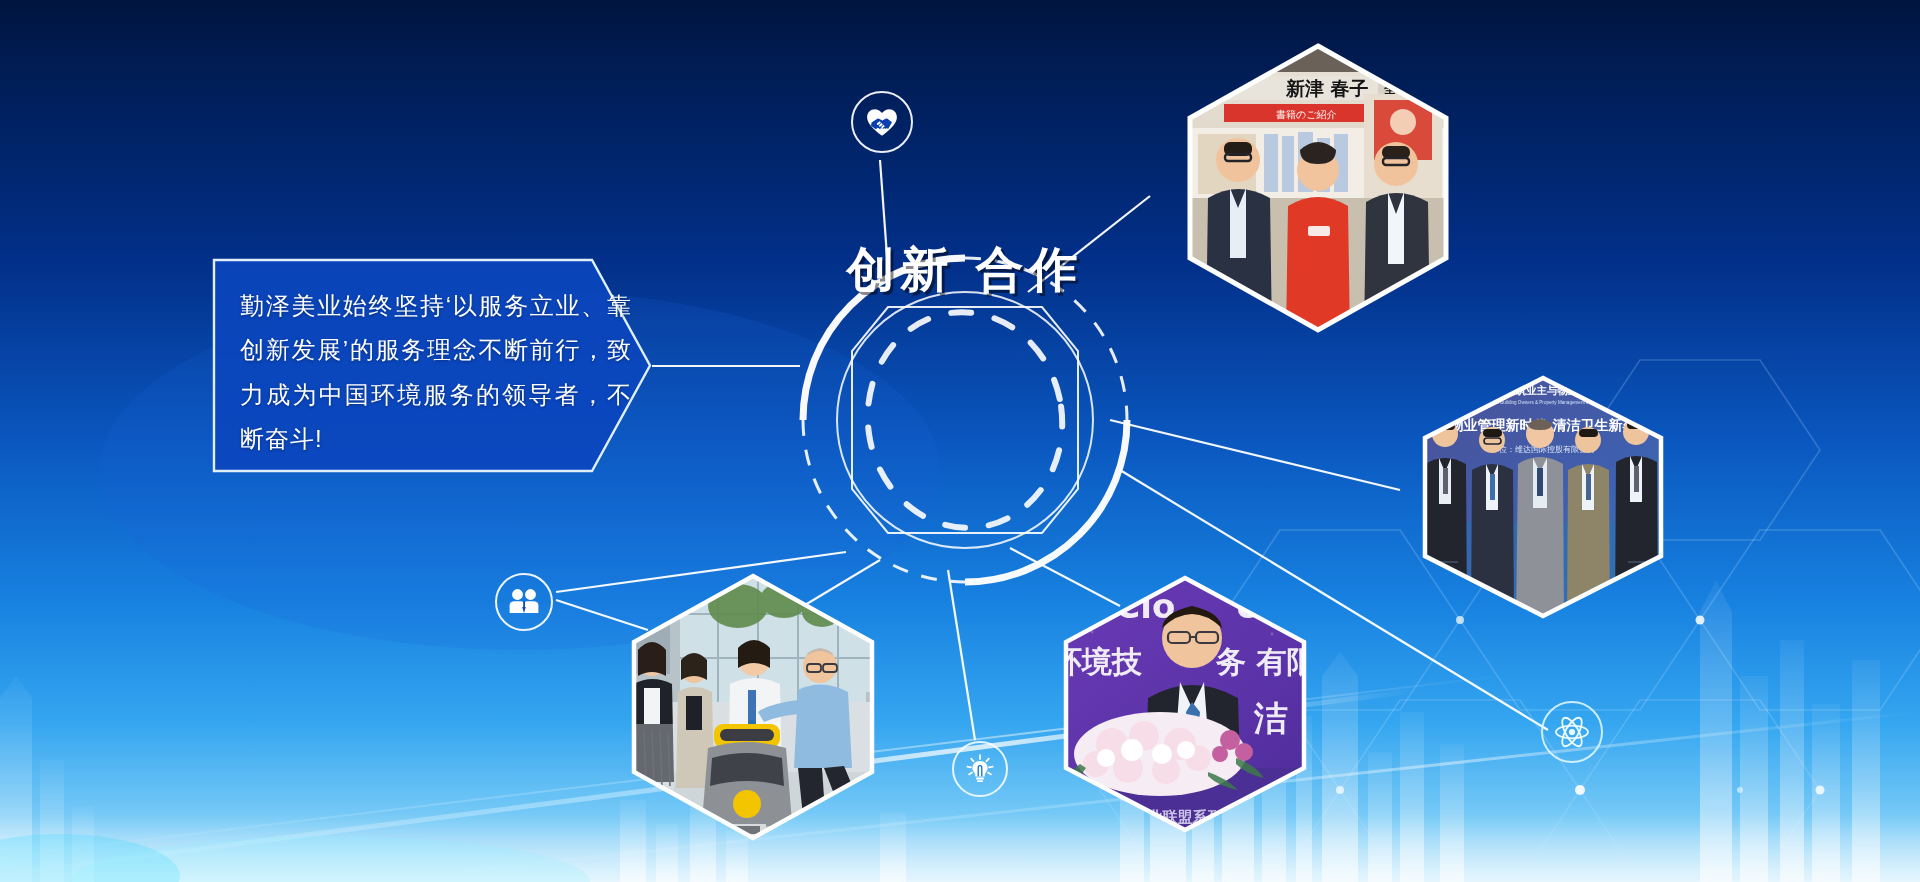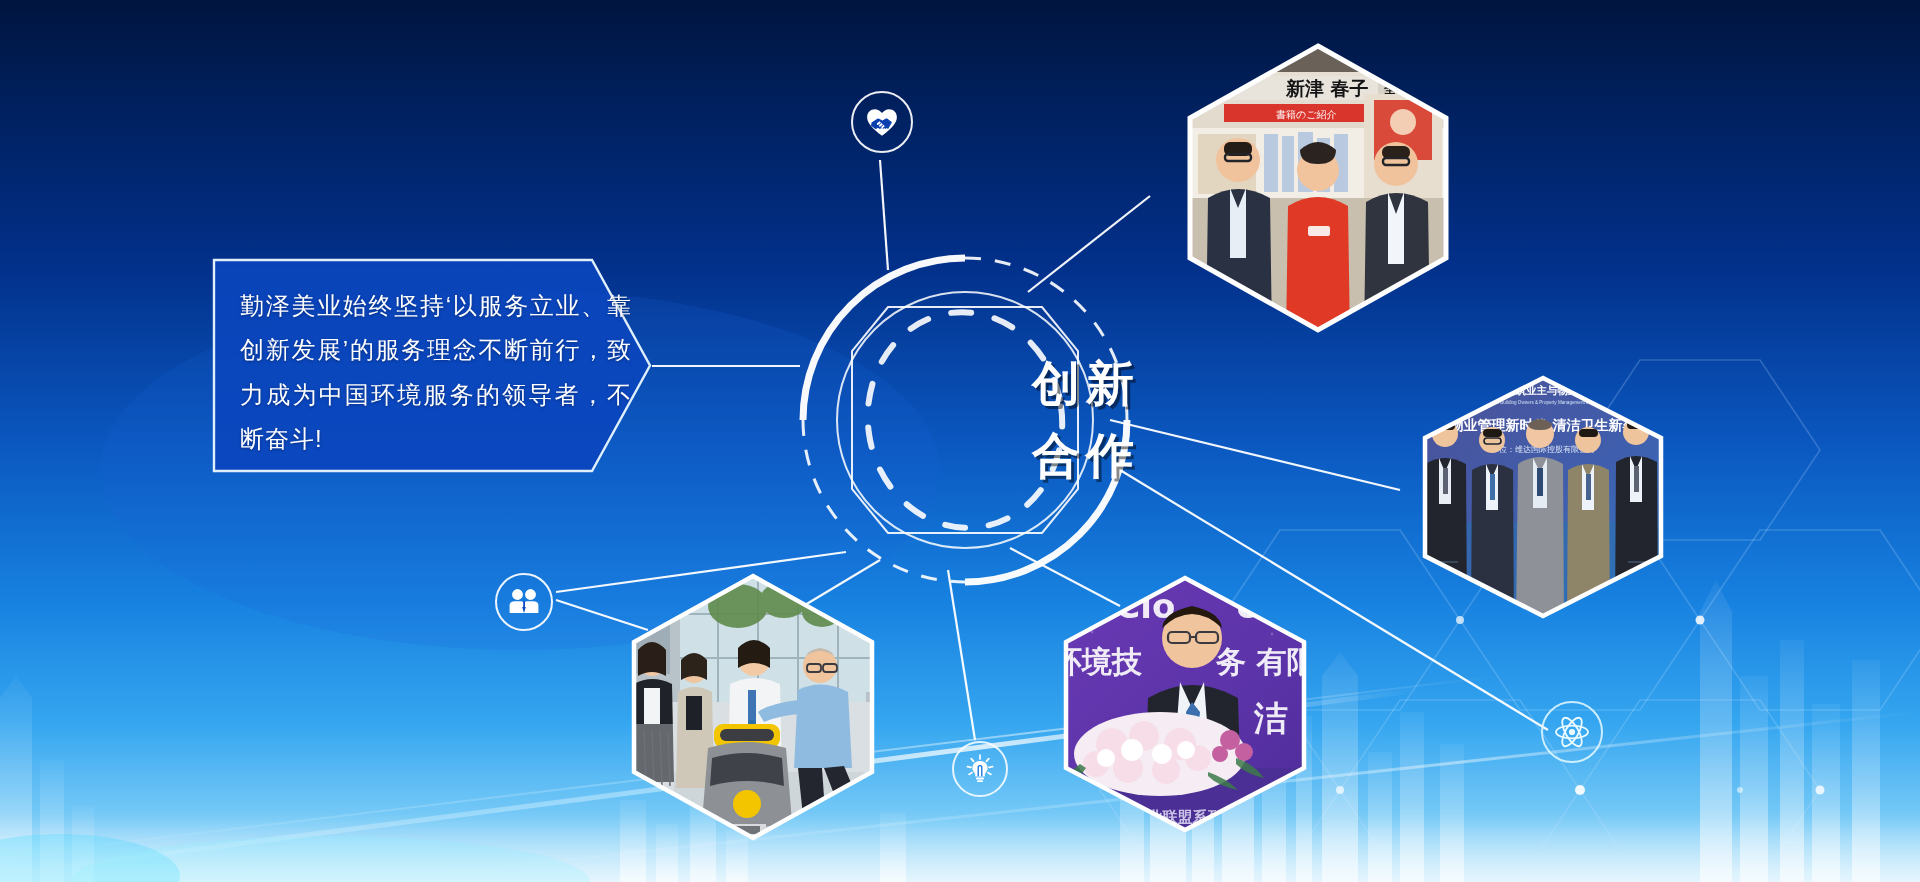--- a/index.html
+++ b/index.html
@@ -32,21 +32,21 @@
     color:#ffffff;font-size:24px;line-height:1.85;letter-spacing:1px;
     text-align:justify;white-space:pre-line;
     text-shadow:0 1px 3px rgba(0,0,0,.35);
   }
 
   
   .hub{position:absolute;left:790px;top:245px;width:350px;height:350px;}
   .hub-svg{position:absolute;left:0;top:0;width:350px;height:350px;}
   .hub-label{
     position:absolute;left:0;top:0;width:350px;height:350px;
-    display:flex;flex-direction:column;align-items:flex-end;justify-content:center;
+    display:flex;flex-direction:row;align-items:flex-start;justify-content:center;
     gap:21px;
   }
   .hub-line{
     color:#ffffff;font-size:48px;font-weight:bold;letter-spacing:6px;
     text-shadow:3px 3px 0 rgba(0,0,0,.45);
     line-height:1.05;
   }
 
   
   .node{

